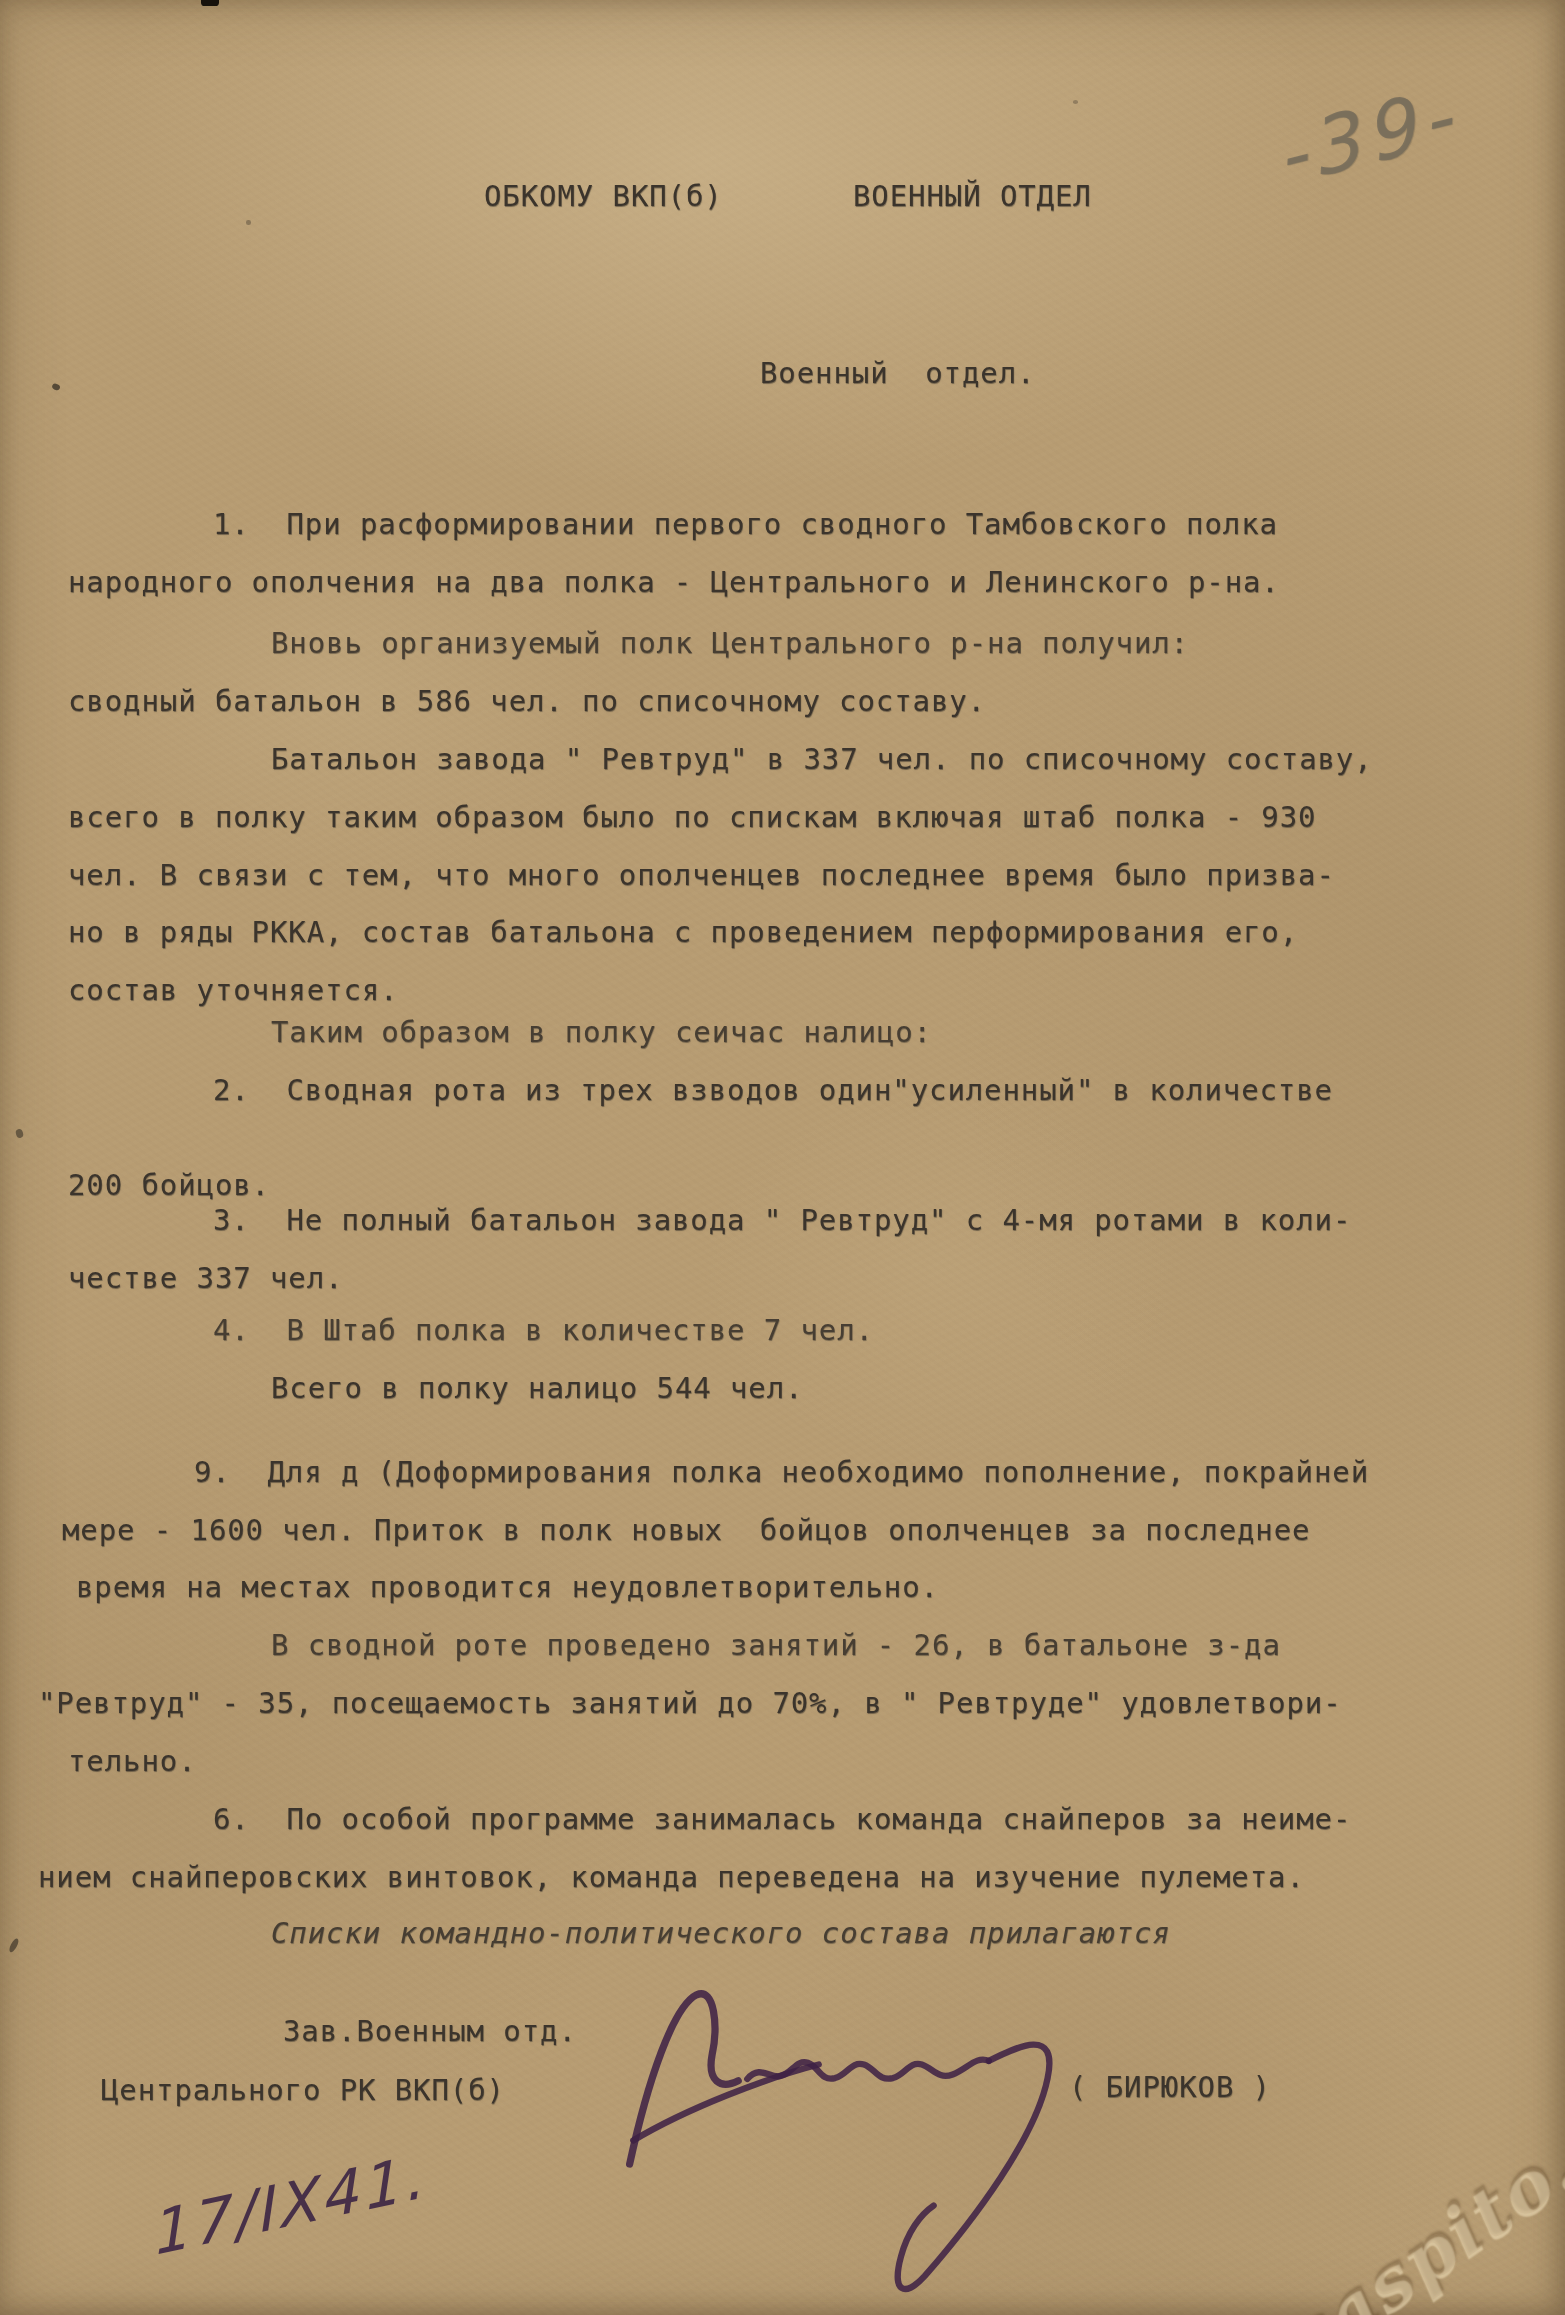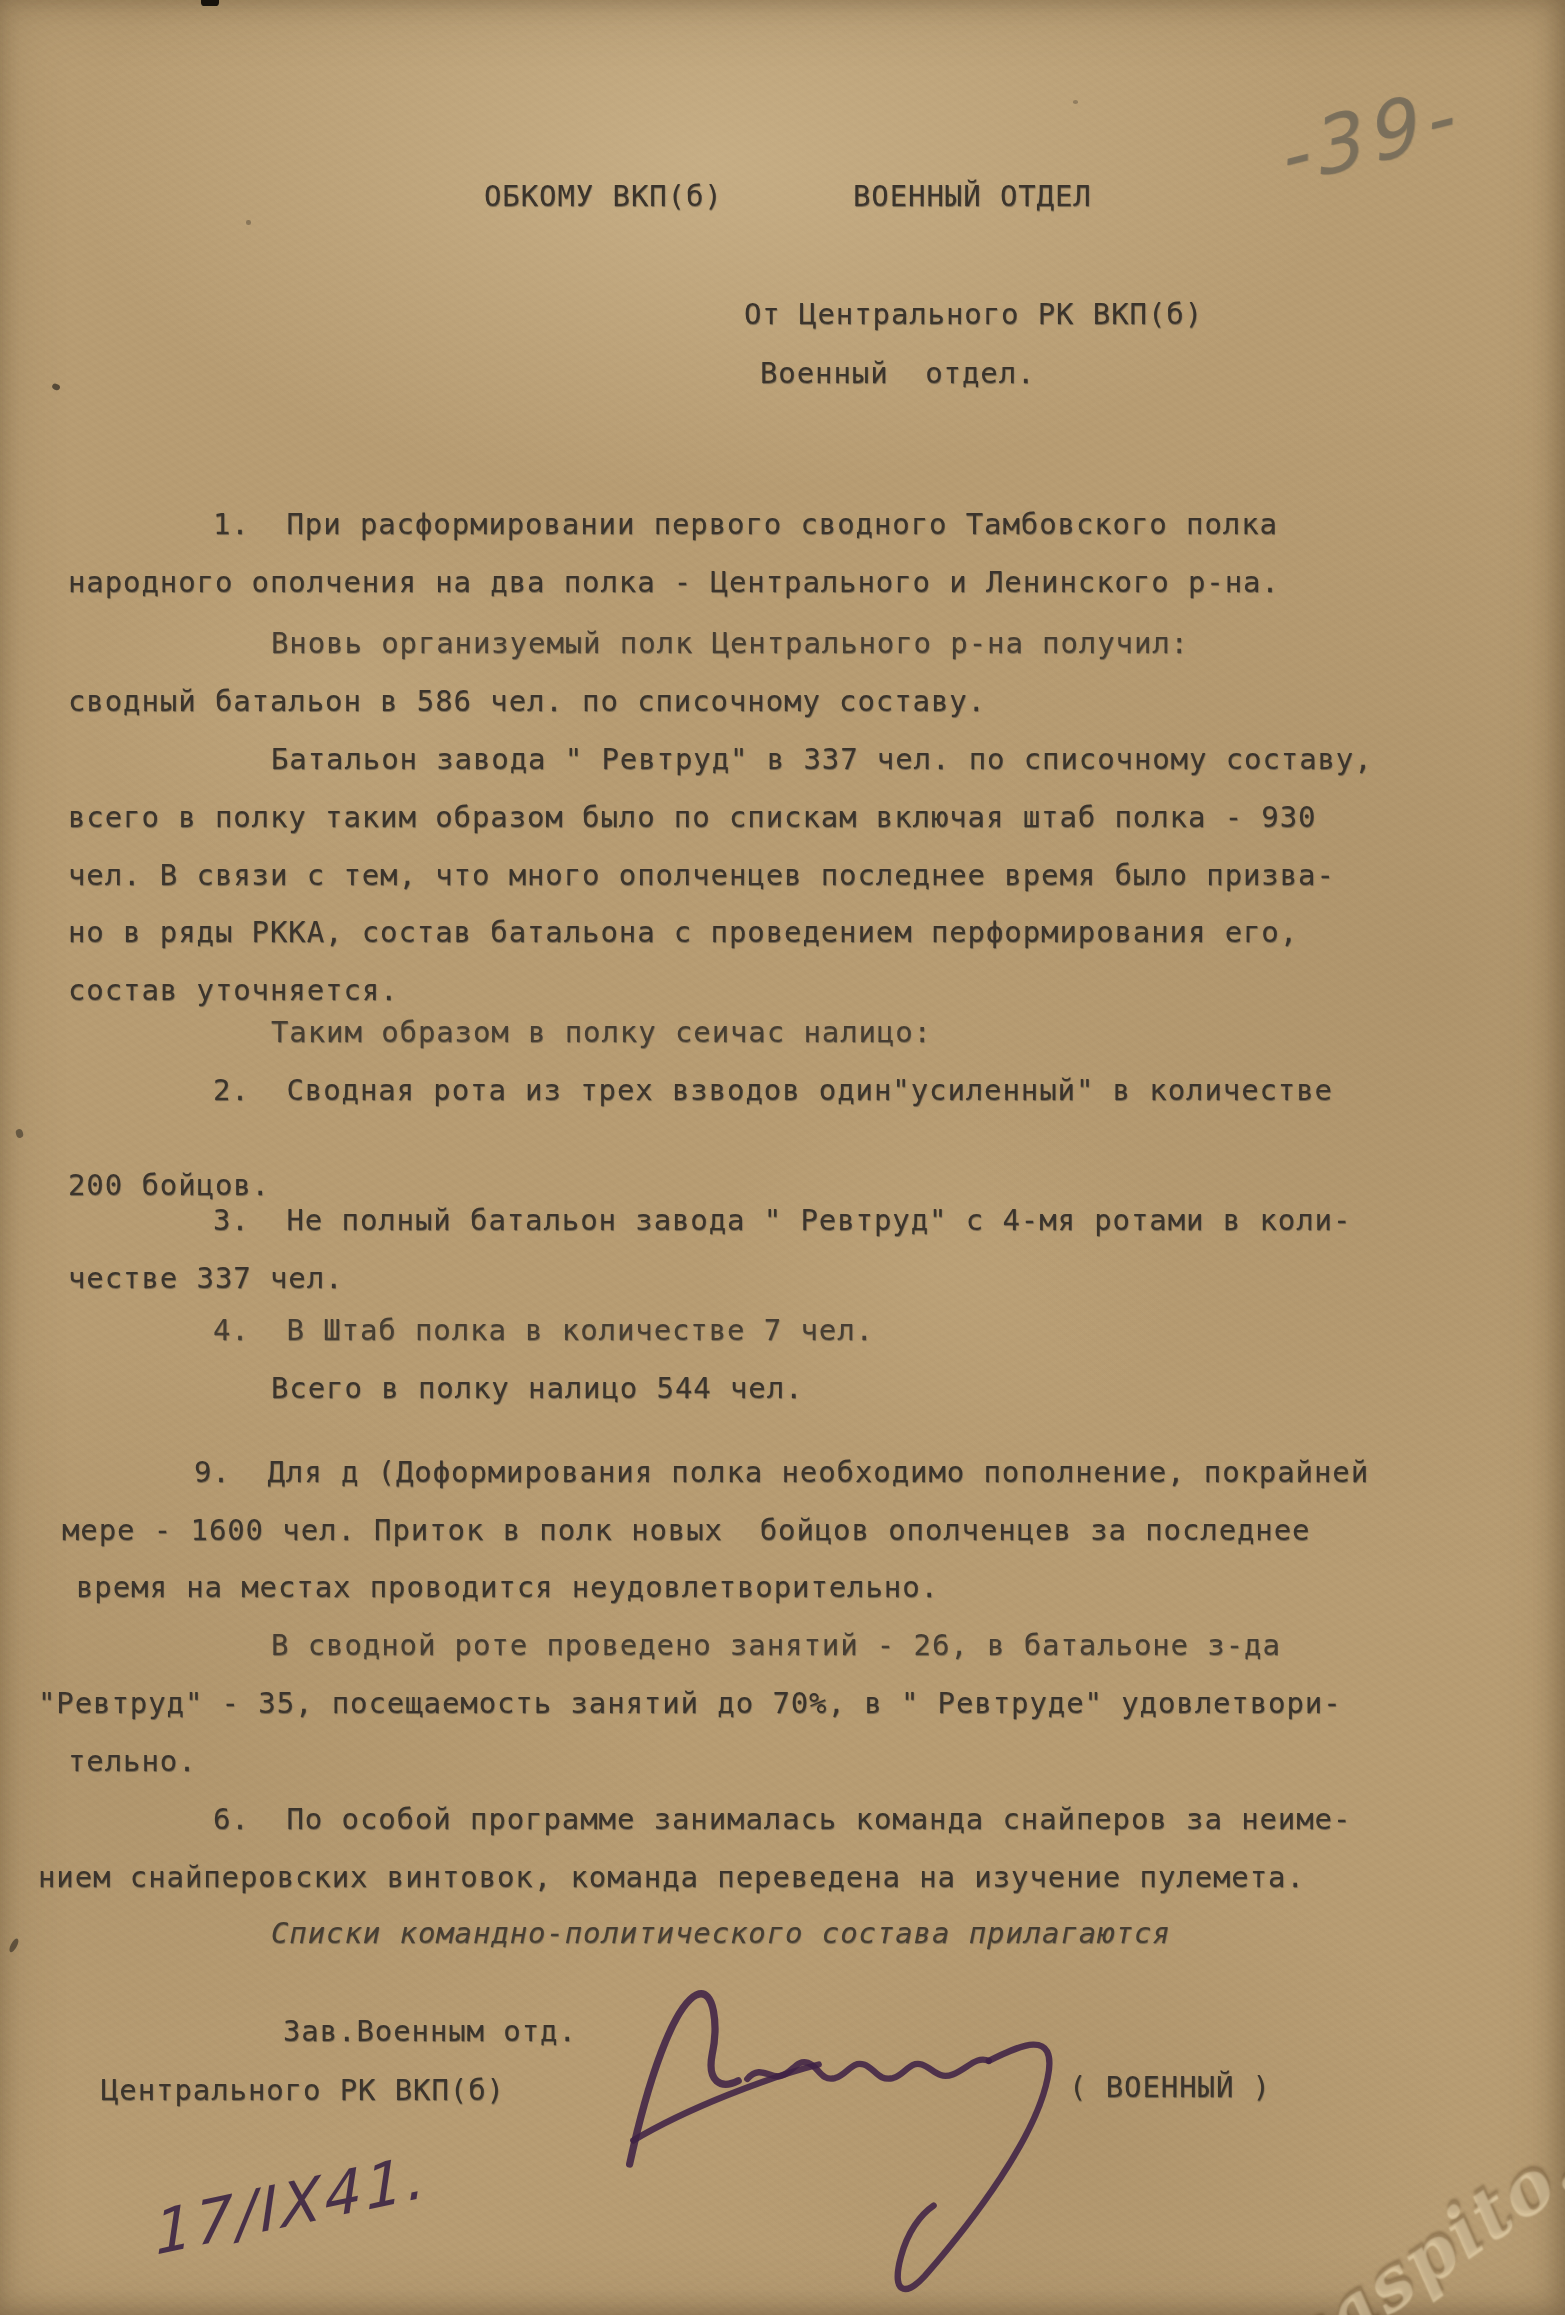--- a/index.html
+++ b/index.html
@@ -76,21 +76,20 @@
   <div class="speck" style="left:16.3px;top:1129px;width:7.2px;height:9px;transform:rotate(-18deg);opacity:.55;"></div>
   <div class="speck" style="left:11px;top:1938px;width:6.3px;height:14.5px;transform:rotate(28deg);opacity:.6;"></div>
   <div class="speck" style="left:246px;top:220px;width:4.5px;height:4.5px;opacity:.35;"></div>
   <div class="speck" style="left:1073px;top:100px;width:5.4px;height:3.6px;opacity:.3;"></div>
 
   <div class="handwritten page-number">-39-</div>
 
   <div class="typed" style="left:484px;top:179px;">ОБКОМУ ВКП(б)</div>
   <div class="typed" style="left:853px;top:179px;">ВОЕННЫЙ ОТДЕЛ</div>
 
-  <div class="typed" style="left:744px;top:297px;">От Центрального РК ВКП(б)</div>
   <div class="typed" style="left:760px;top:356px;">Военный  отдел.</div>
 
   <div>
     <div class="typed" style="left:213px;top:507px;">1.  При расформировании первого сводного Тамбовского полка</div>
     <div class="typed" style="left:68px; top:565px;">народного ополчения на два полка - Центрального и Ленинского р-на.</div>
     <div class="typed faded" style="left:271px;top:626px;">Вновь организуемый полк Центрального р-на получил:</div>
     <div class="typed" style="left:68px; top:684px;">сводный батальон в 586 чел. по списочному составу.</div>
     <div class="typed" style="left:271px;top:742px;">Батальон завода " Ревтруд" в 337 чел. по списочному составу,</div>
     <div class="typed" style="left:68px; top:800px;">всего в полку таким образом было по спискам включая штаб полка - 930</div>
     <div class="typed" style="left:68px; top:858px;">чел. В связи с тем, что много ополченцев последнее время было призва-</div>
@@ -109,21 +108,21 @@
     <div class="typed faded" style="left:271px;top:1628px;">В сводной роте проведено занятий - 26, в батальоне з-да</div>
     <div class="typed" style="left:38px; top:1686px;">"Ревтруд" - 35, посещаемость занятий до 70%, в " Ревтруде" удовлетвори-</div>
     <div class="typed" style="left:68px; top:1744px;">тельно.</div>
     <div class="typed" style="left:213px;top:1802px;">6.  По особой программе занималась команда снайперов за неиме-</div>
     <div class="typed" style="left:38px; top:1860px;">нием снайперовских винтовок, команда переведена на изучение пулемета.</div>
     <div class="typed faded" style="left:271px;top:1916px;font-style:italic;">Списки командно-политического состава прилагаются</div>
   </div>
 
   <div class="typed" style="left:271px;top:2014px;margin-left:12px;">Зав.Военным отд.</div>
   <div class="typed" style="left:101px;top:2073px;">Центрального РК ВКП(б)</div>
-  <div class="typed" style="left:1069px;top:2070px;">( ВОЕННЫЙ )</div>
+  <div class="typed" style="left:1069px;top:2070px;">( БИРЮКОВ )</div>
 
   <svg class="signature-svg" width="1566" height="2316" viewBox="0 0 1731 2560">
     <g fill="none" stroke="#3e2145" stroke-opacity="0.86" stroke-linecap="round" stroke-linejoin="round">
       <path stroke-width="8" d="M696 2392 C716 2300 744 2218 770 2205 C790 2196 794 2240 787 2272 C782 2300 796 2310 816 2300"></path>
       <path stroke-width="7" d="M700 2366 C760 2330 850 2296 905 2282"></path>
       <path stroke-width="7" d="M826 2298 C840 2282 850 2297 862 2295 C876 2292 880 2276 893 2280 C905 2284 907 2301 923 2297 C937 2293 941 2278 955 2282 C967 2286 971 2301 987 2297 C1001 2293 1005 2278 1019 2282 C1031 2286 1037 2299 1053 2293 C1069 2287 1079 2272 1093 2278"></path>
       <path stroke-width="7" d="M1093 2278 C1125 2262 1170 2240 1158 2297 C1145 2362 1078 2452 1022 2516 C1000 2540 985 2534 996 2494 C1003 2468 1017 2448 1032 2438"></path>
     </g>
   </svg>
 

